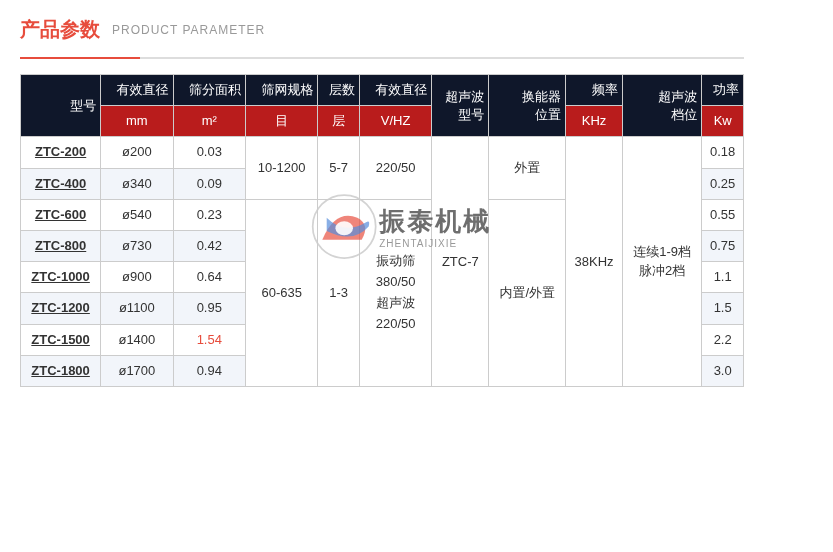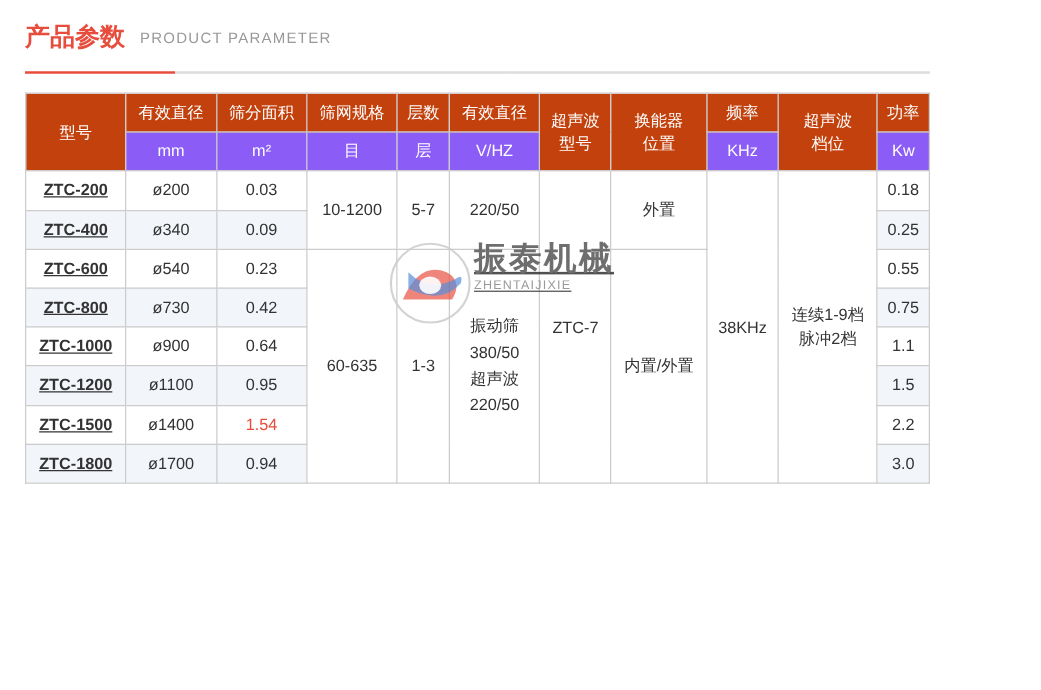--- a/index.html
+++ b/index.html
@@ -49,44 +49,44 @@
       vertical-align: middle;
       padding: 6px 4px;
       line-height: 1.4;
     }
     thead tr th {
       background: #4a6fa5;
       color: #fff;
       font-weight: normal;
     }
     thead tr:first-child th {
-      background: #c2410c;
+      background: #0f172a;
+      text-align: right;
     }
     thead tr:nth-child(2) th {
-      background: #8b5cf6;
+      background: #b91c1c;
     }
     tbody tr:nth-child(odd) {
       background: #fff;
     }
     tbody tr:nth-child(even) {
       background: #f2f5fa;
     }
     .model-col { font-weight: bold; color: #333; text-decoration: underline; }
     .watermark {
       position: absolute;
       top: 50%;
       left: 50%;
       transform: translate(-40%, -55%);
       pointer-events: none;
       z-index: 10;
       display: flex;
-      align-items: flex-start;
+      align-items: center;
       gap: 0;
       opacity: 0.85;
-      text-decoration: underline;
     }
     .watermark-logo {
       width: 70px;
       height: 70px;
     }
     .watermark-text {
       display: flex;
       flex-direction: column;
       align-items: flex-start;
     }

